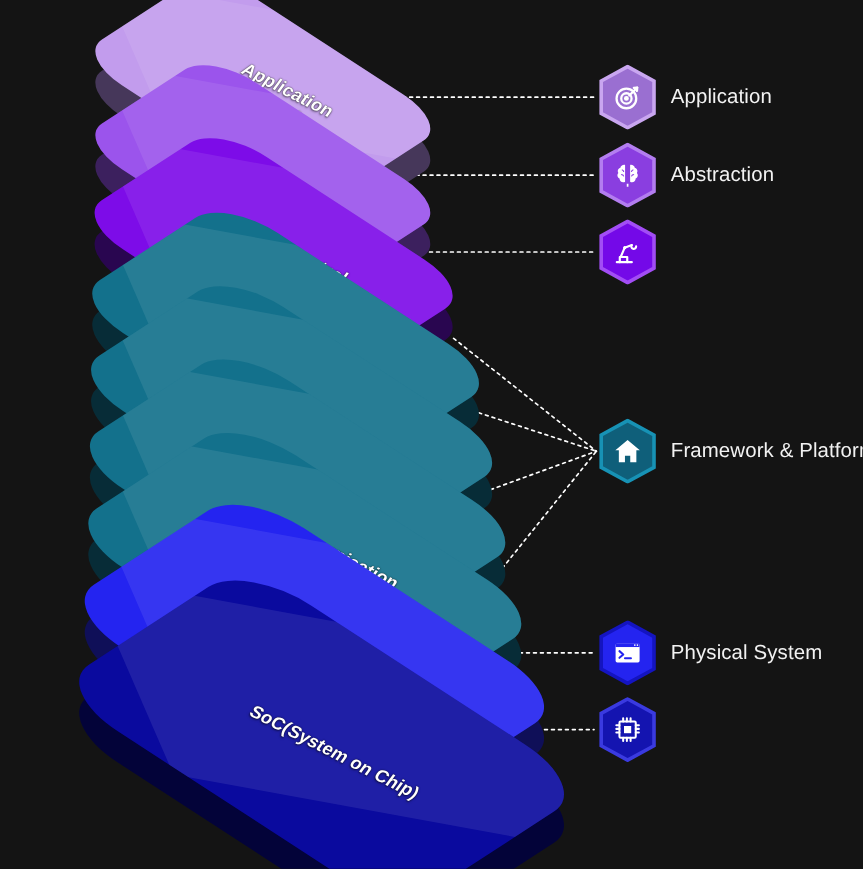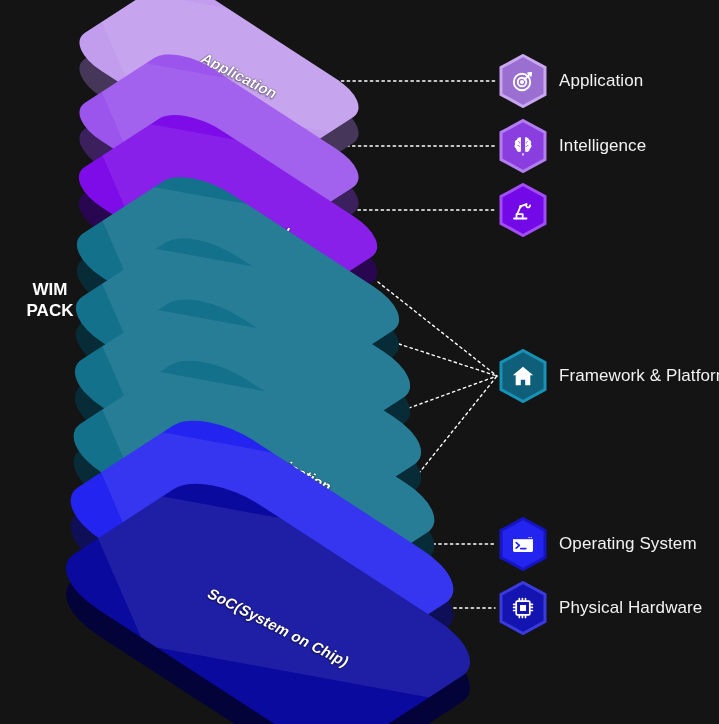--- a/index.html
+++ b/index.html
@@ -71,22 +71,20 @@
   }
 </style>
 </head>
 <body>
 
 <div id="stage">
 
   <svg id="brace" viewBox="0 0 60 500" fill="none">
     <path d="M52 2 C40 4 41 12 41 22 L41 232 C41 244 36 248 28 250 C36 252 41 256 41 268 L41 478 C41 488 40 496 52 498" stroke="#e8e8e8" stroke-width="1.6" fill="none" stroke-linecap="round"></path>
   </svg>
-  <div id="pack-label">WIM
-PACK</div>
 
   <div id="layers">
       <div class="layer" style="left: 103px; top: -41px; width: 232px; height: 232px; z-index: 10;">
         <div class="slab" style="--w: 232px; --r: 44px; margin-top: 26px;">
           <div class="face-side" style="background: rgb(125, 99, 160);"></div>
         </div>
         <div class="slab" style="--w: 232px; --r: 44px; margin-top: 0px;">
           <div class="face-top" style="background: rgb(194, 156, 237);"></div>
         </div>
         <div class="lbl" style="font-size: 15px; left: 126px; top: 131px; transform: translate(-50%, -50%) rotate(27deg) skewX(-9deg); z-index: 5;">Application
@@ -205,21 +203,21 @@
           </svg>
           <span class="glyph"><svg viewBox="0 0 24 24" fill="#fff">
               <path d="M9.2 3.2c-1.7 0-3 1.1-3.2 2.6-1.3.3-2.2 1.4-2.2 2.7 0 .6.2 1.2.5 1.6-.5.5-.8 1.2-.8 2 0 1.2.7 2.2 1.8 2.6 0 .1 0 .2 0 .3 0 1.6 1.3 2.9 3 2.9.6 0 1.2-.2 1.6-.5v-14c-.2 0-.4-.2-.7-.2z"></path>
               <path d="M14.8 3.2c1.7 0 3 1.1 3.2 2.6 1.3.3 2.2 1.4 2.2 2.7 0 .6-.2 1.2-.5 1.6.5.5.8 1.2.8 2 0 1.2-.7 2.2-1.8 2.6 0 .1 0 .2 0 .3 0 1.6-1.3 2.9-3 2.9-.6 0-1.2-.2-1.6-.5v-14c.2 0 .4-.2.7-.2z"></path>
               <path d="M11.3 19.2h1.4v2.4h-1.4z"></path>
               <g stroke="#8a3ee0" stroke-width=".85" fill="none">
                 <path d="M7.2 7.4c1 .2 1.6 1 1.6 2M6.6 11.4c1.2 0 2 .6 2.2 1.6M16.8 7.4c-1 .2-1.6 1-1.6 2M17.4 11.4c-1.2 0-2 .6-2.2 1.6"></path>
               </g>
             </svg></span>
         </div>
-        <span class="legend-label">Intelligence</span>
+        <span class="legend-label">Abstraction</span>
       </div>
       <div class="legend-item" style="left: 499px; top: 183px; z-index: 40;">
         <div class="hex">
           <svg class="hexbg" viewBox="0 0 48 54">
             <polygon points="24,1.5 46,13.5 46,40.5 24,52.5 2,40.5 2,13.5" fill="#7409e8" stroke="#a24df5" stroke-width="3"></polygon>
           </svg>
           <span class="glyph"><svg viewBox="0 0 24 24" fill="none" stroke="#fff" stroke-width="1.8" stroke-linecap="round" stroke-linejoin="round">
               <path d="M3 20.5h12.5"></path>
               <path d="M5.5 20.5v-4.3h6.2v4.3"></path>
               <path d="M6.2 16.2 L9.6 8.4"></path>
@@ -247,32 +245,31 @@
           </svg>
           <span class="glyph"><svg viewBox="0 0 24 24" fill="none">
               <rect x="2" y="4" width="20" height="16" rx="1.4" fill="#fff"></rect>
               <rect x="2" y="4" width="20" height="3.2" fill="#2424f0"></rect>
               <circle cx="18" cy="5.6" r=".7" fill="#fff"></circle>
               <circle cx="20.2" cy="5.6" r=".7" fill="#fff"></circle>
               <path d="M5.2 10.6 L8.4 13.4 L5.2 16.2" stroke="#2424f0" stroke-width="1.7" stroke-linecap="round" stroke-linejoin="round" fill="none"></path>
               <path d="M9.8 16.6h5" stroke="#2424f0" stroke-width="1.7" stroke-linecap="round"></path>
             </svg></span>
         </div>
-        <span class="legend-label">Operating System</span>
+        <span class="legend-label">Physical System</span>
       </div>
       <div class="legend-item" style="left: 499px; top: 581px; z-index: 40;">
         <div class="hex">
           <svg class="hexbg" viewBox="0 0 48 54">
             <polygon points="24,1.5 46,13.5 46,40.5 24,52.5 2,40.5 2,13.5" fill="#1414b0" stroke="#3a3ae0" stroke-width="3"></polygon>
           </svg>
           <span class="glyph"><svg viewBox="0 0 24 24" fill="none" stroke="#fff" stroke-width="1.7">
               <rect x="5.2" y="5.2" width="13.6" height="13.6" rx="1"></rect>
               <rect x="9" y="9" width="6" height="6" fill="#fff" stroke="none"></rect>
               <g stroke-linecap="round">
                 <path d="M8.3 5.2V2.6M11.4 5.2V2.6M14.5 5.2V2.6M8.3 21.4v-2.6M11.4 21.4v-2.6M14.5 21.4v-2.6M5.2 8.3H2.6M5.2 11.4H2.6M5.2 14.5H2.6M21.4 8.3h-2.6M21.4 11.4h-2.6M21.4 14.5h-2.6"></path>
               </g>
             </svg></span>
         </div>
-        <span class="legend-label">Physical Hardware</span>
       </div>
     </div>
 
 </div>
 
 </body></html>

